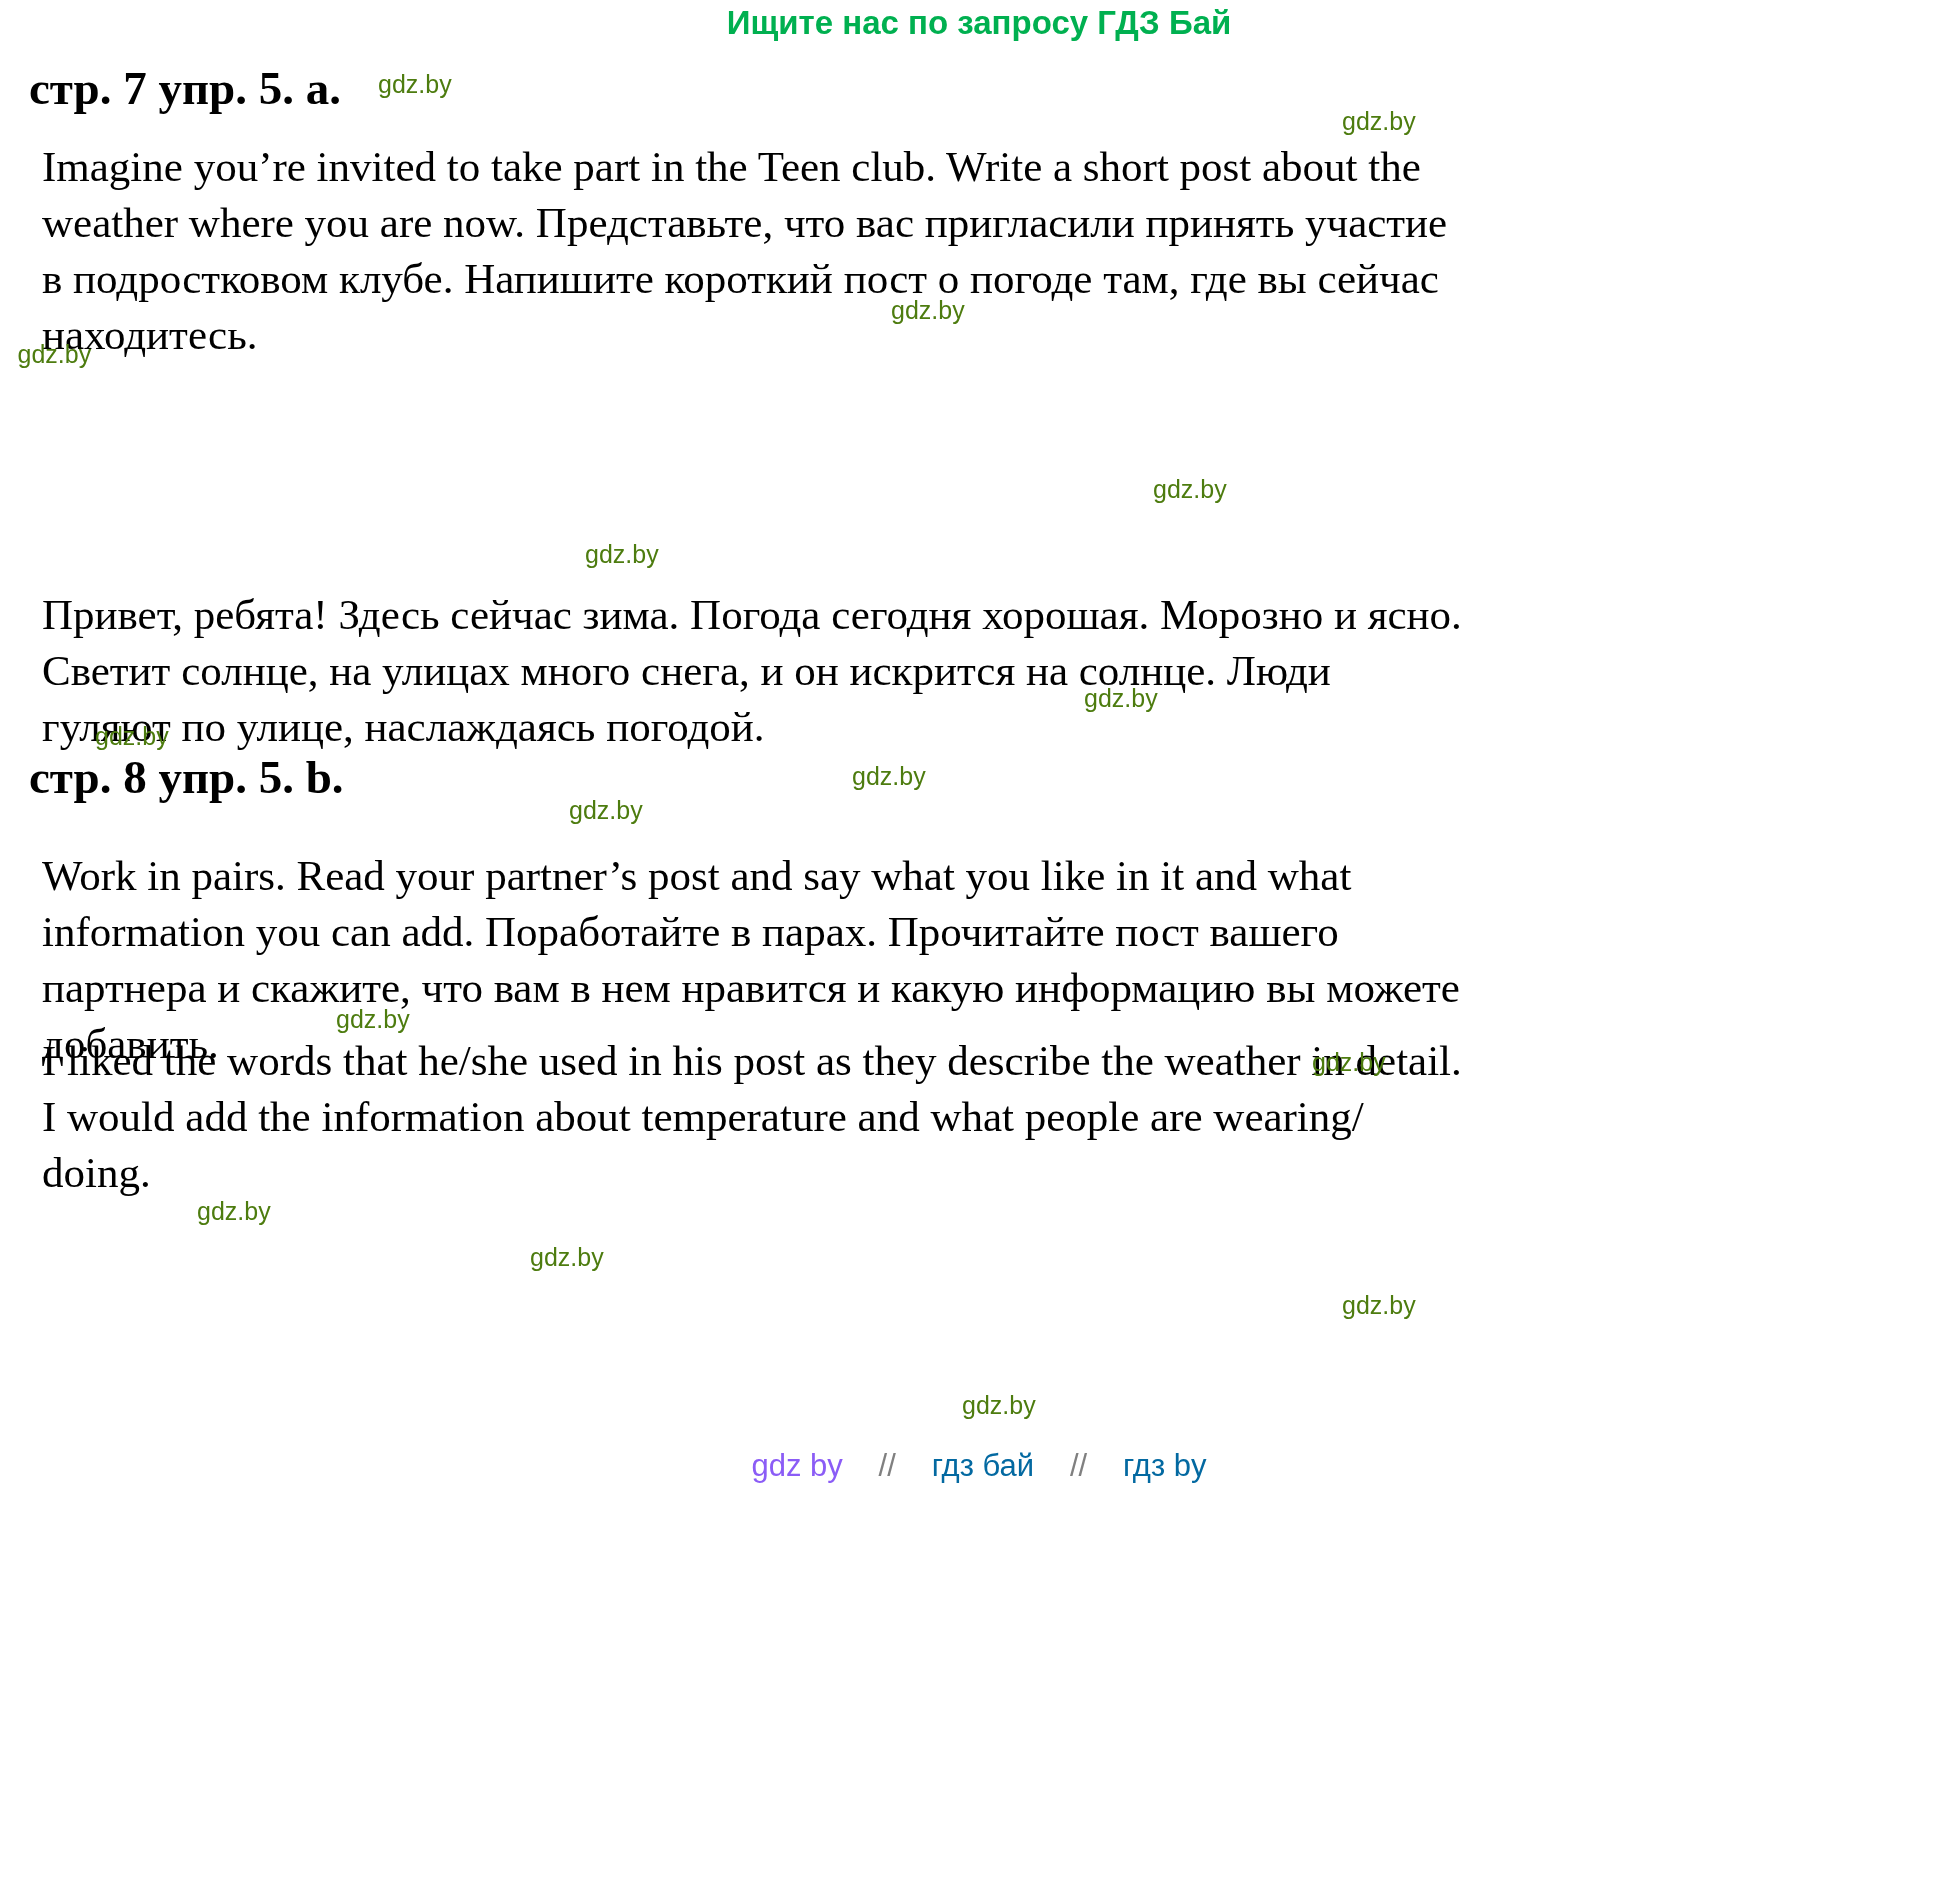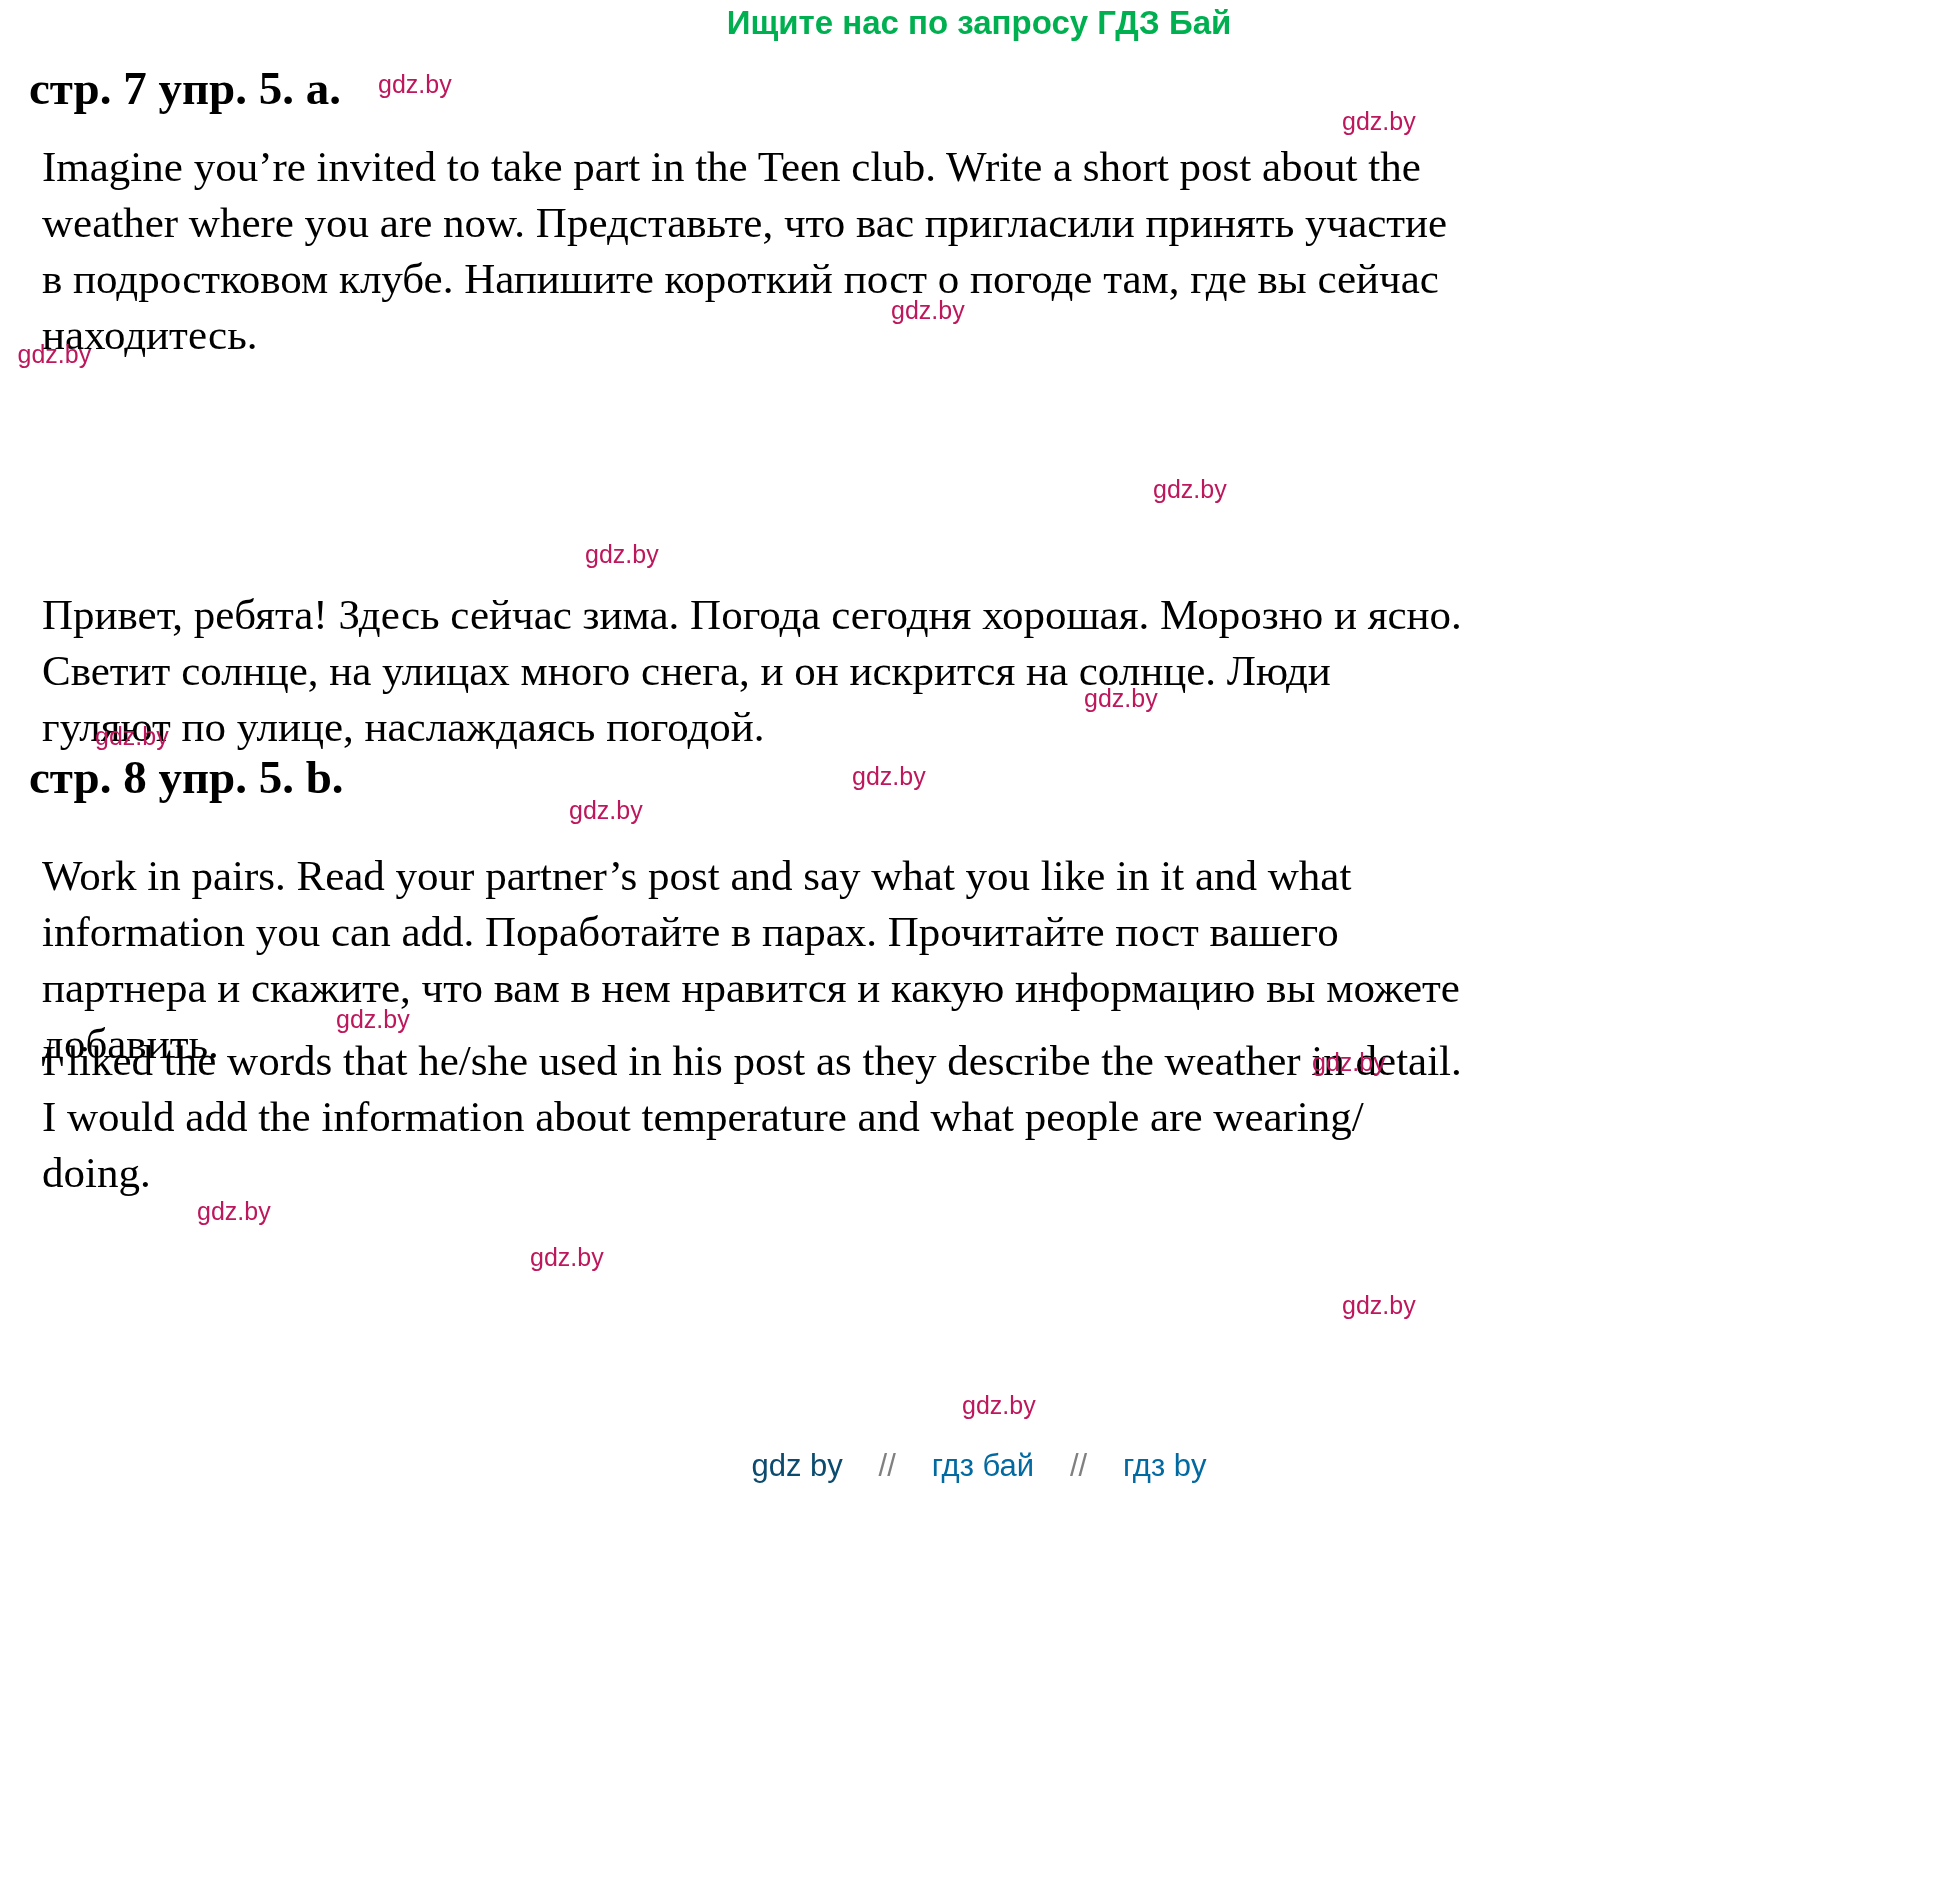--- a/index.html
+++ b/index.html
@@ -50,35 +50,35 @@
   #task-a      { top: 126px; }
   #answer-a-en { top: 375px; }
   #answer-a-ru { top: 574px; }
   #task-b      { top: 835px; }
   #answer-b-en { top: 1020px; }
   #answer-b-ru { top: 1275px; }
   .wm {
     position: absolute;
     font-family: "Liberation Sans", sans-serif;
     font-size: 25px;
-    color: #be185d;
+    color: #4d7c0f;
     line-height: 29px;
     white-space: nowrap;
   }
   .footer {
     position: absolute;
     top: 1448px;
     left: 0;
     width: 100%;
     text-align: center;
     font-family: "Liberation Sans", sans-serif;
     font-size: 31px;
   }
   .footer span { margin: 0 13.6px; }
-  .f-green  { color: #0c4a6e; text-align: center; }
+  .f-green  { color: #8b5cf6; text-align: center; }
   .f-gray   { color: #808080; }
   .f-purple { color: #0369a1; }
 </style>
 </head>
 <body>
 
 <div class="page">
 
   <div class="banner">Ищите нас по запросу ГДЗ Бай</div>
 

